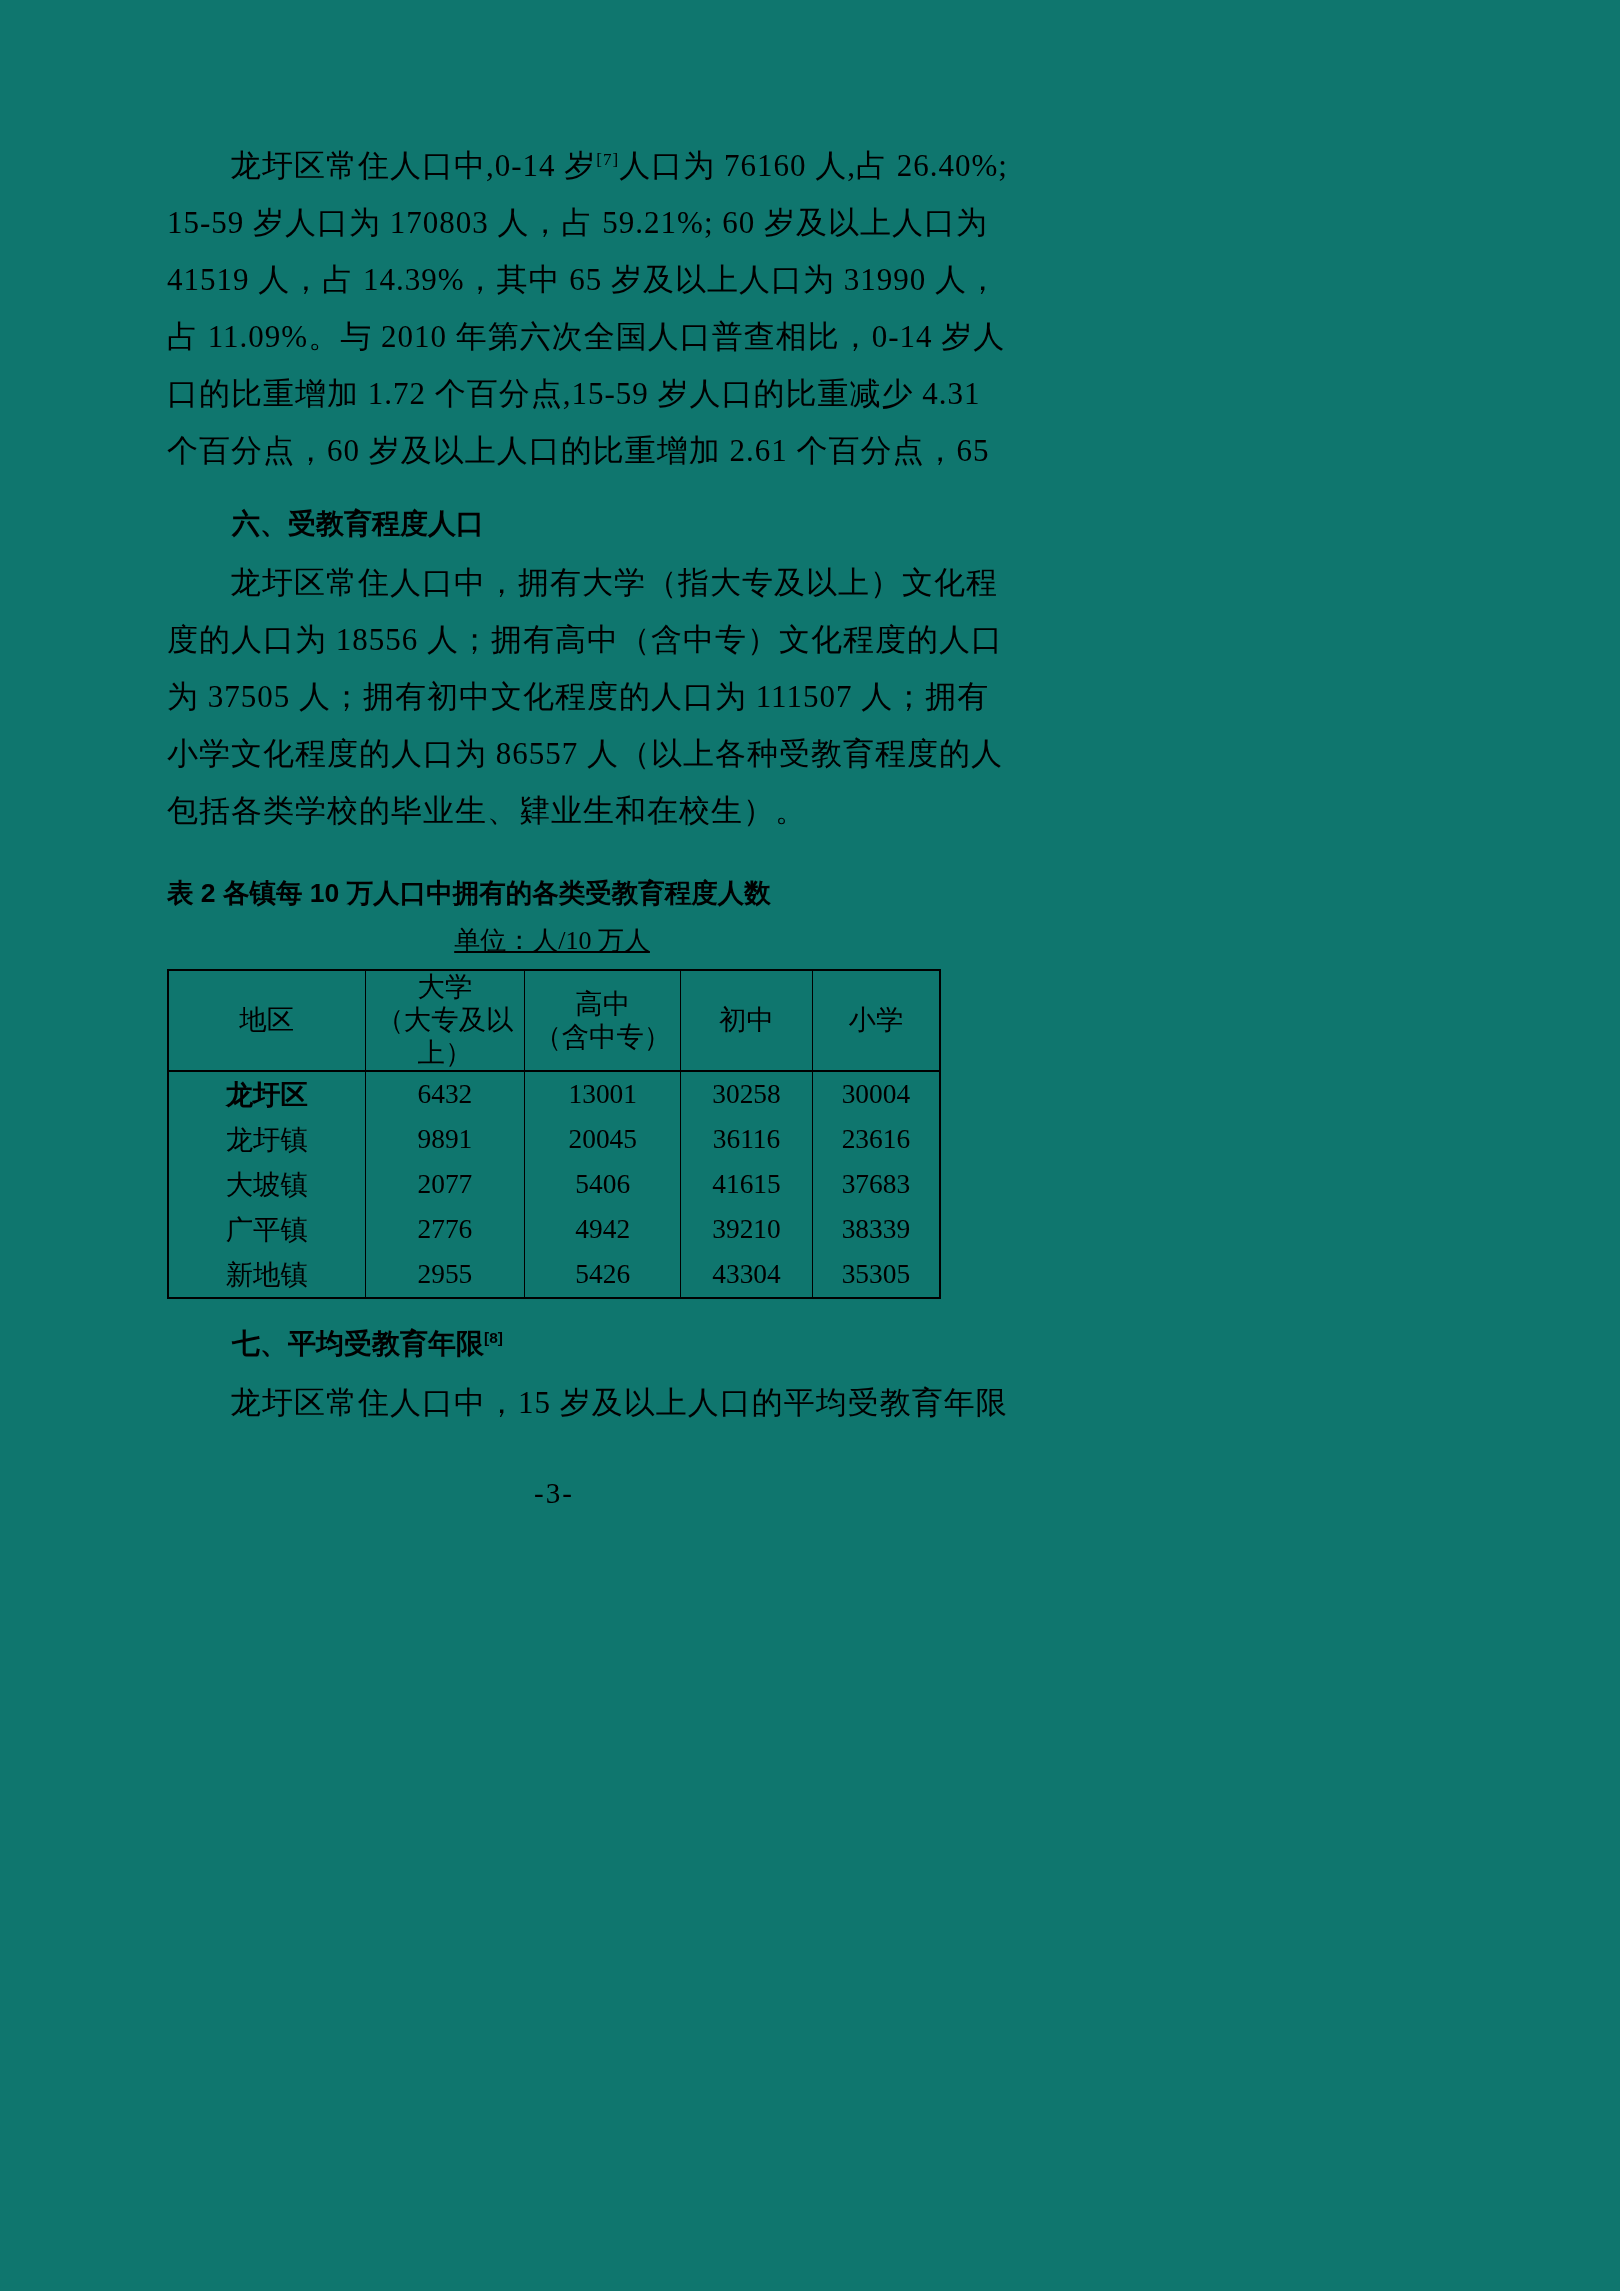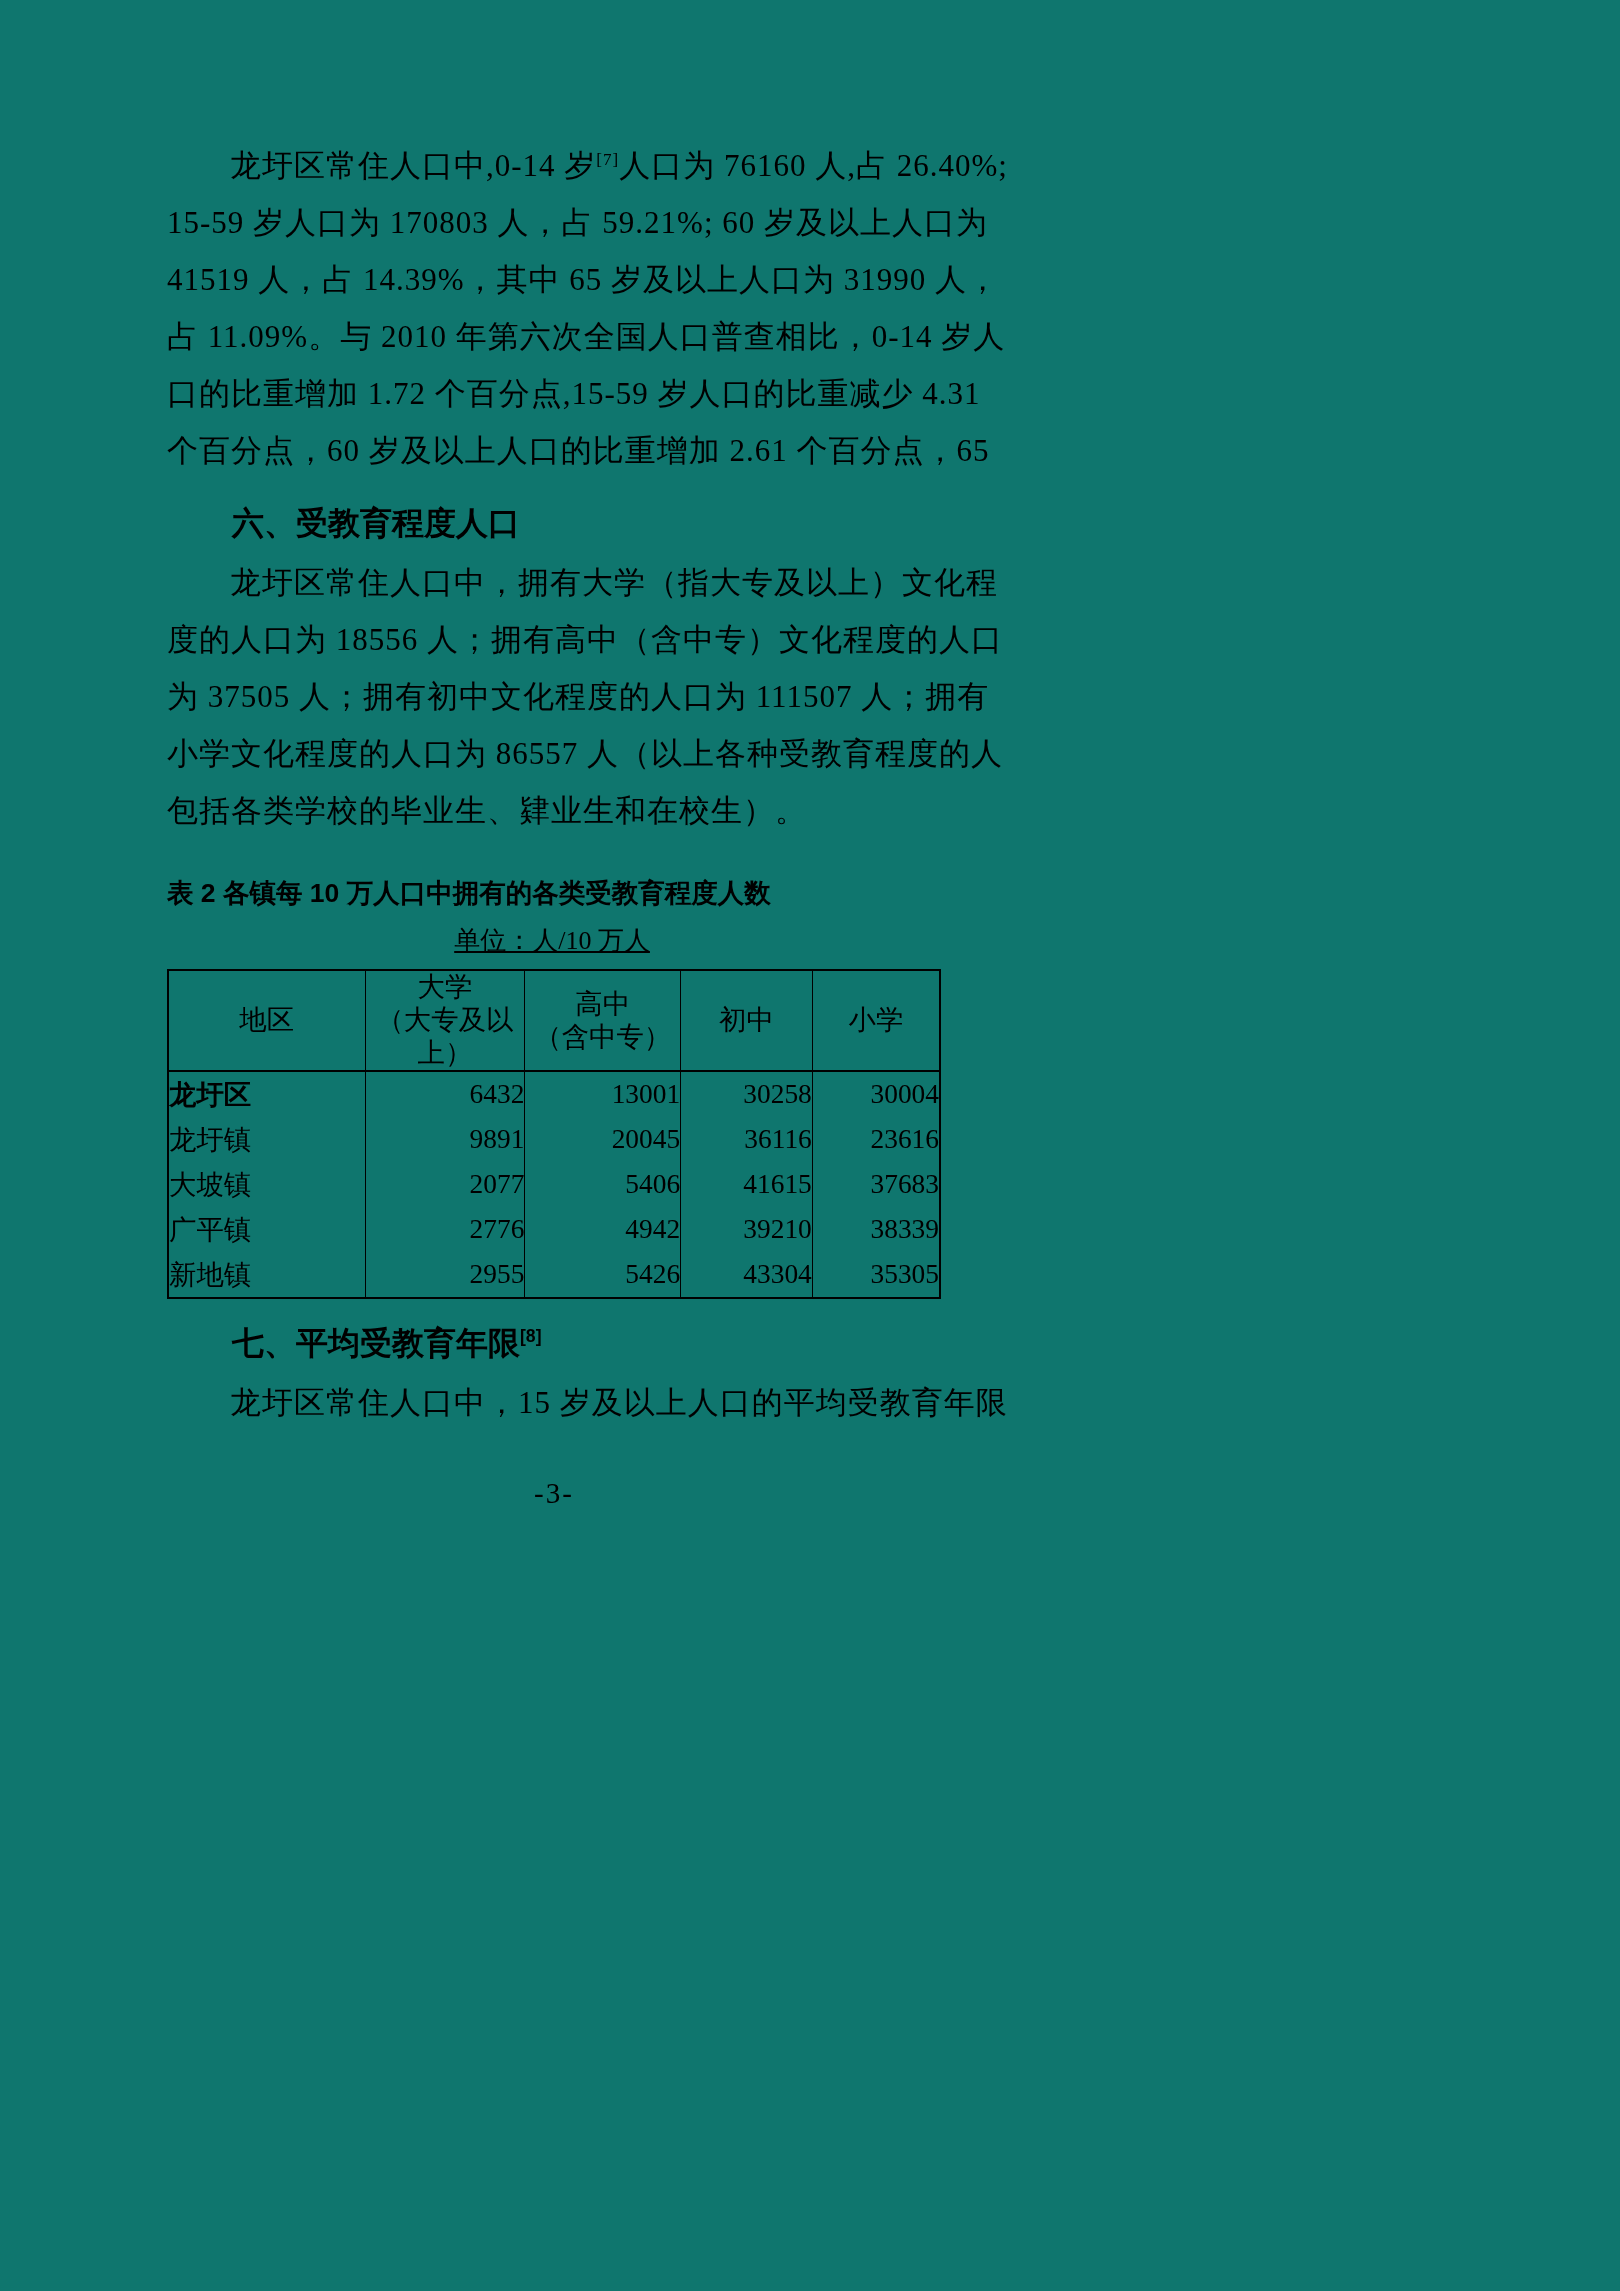--- a/index.html
+++ b/index.html
@@ -36,21 +36,21 @@
   sup.fnref {
     font-size: 0.55em;
     vertical-align: super;
     line-height: 0;
   }
   .section-heading {
     margin: 13.7px 0 0 0;
     padding-left: 65px;
     font-family: "Liberation Sans", "DejaVu Sans", sans-serif;
     font-weight: bold;
-    font-size: 32px;
+    font-size: 28px;
     line-height: 61px;
     height: 61px;
     white-space: nowrap;
   }
   .table-caption {
     margin: 35px 0 0 0;
     text-align: left;
     font-family: "Liberation Sans", "DejaVu Sans", sans-serif;
     font-weight: bold;
     font-size: 26.5px;
@@ -73,20 +73,21 @@
   }
   table.data {
     border: 2.9px solid #000;
   }
   table.data th,
   table.data td {
     border-left: 1px solid #000;
     border-right: 1px solid #000;
     font-weight: normal;
     padding: 0;
+    text-align: center;
   }
   table.data thead th {
     border-bottom: 2px solid #000;
     text-align: center;
     vertical-align: middle;
     height: 74px;
     line-height: 33px;
   }
   table.data tbody td {
     height: 45px;

